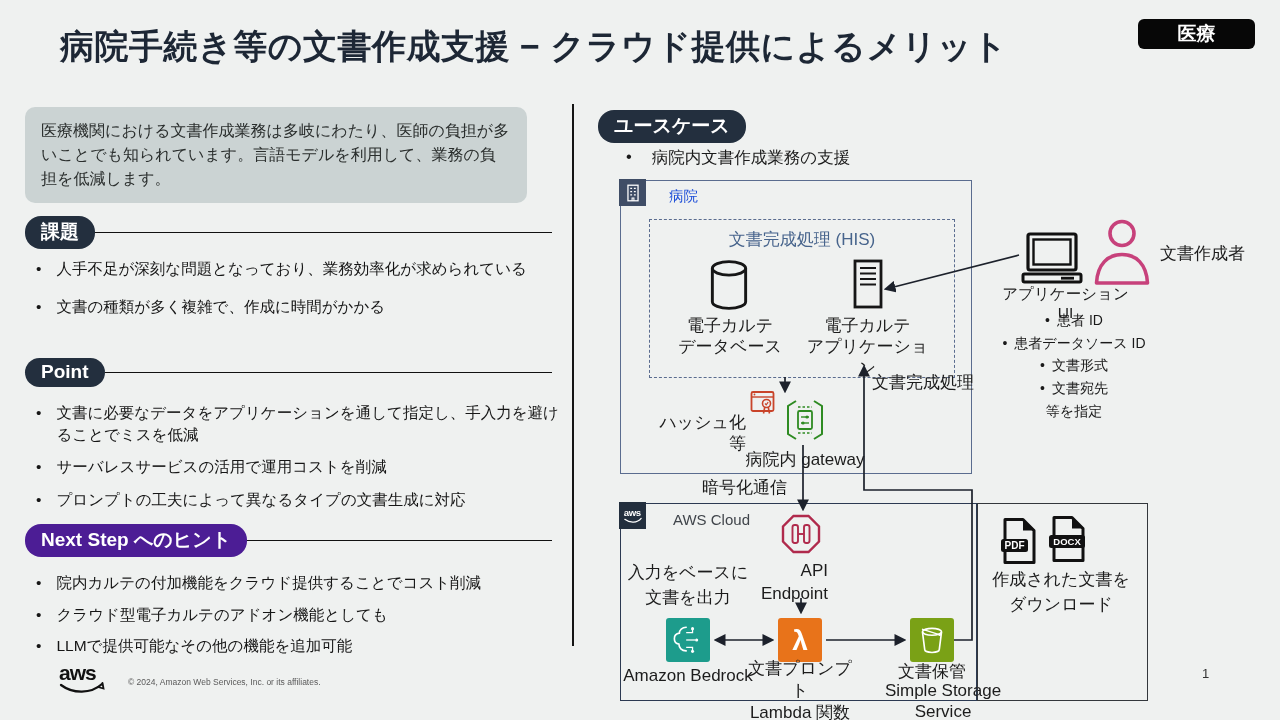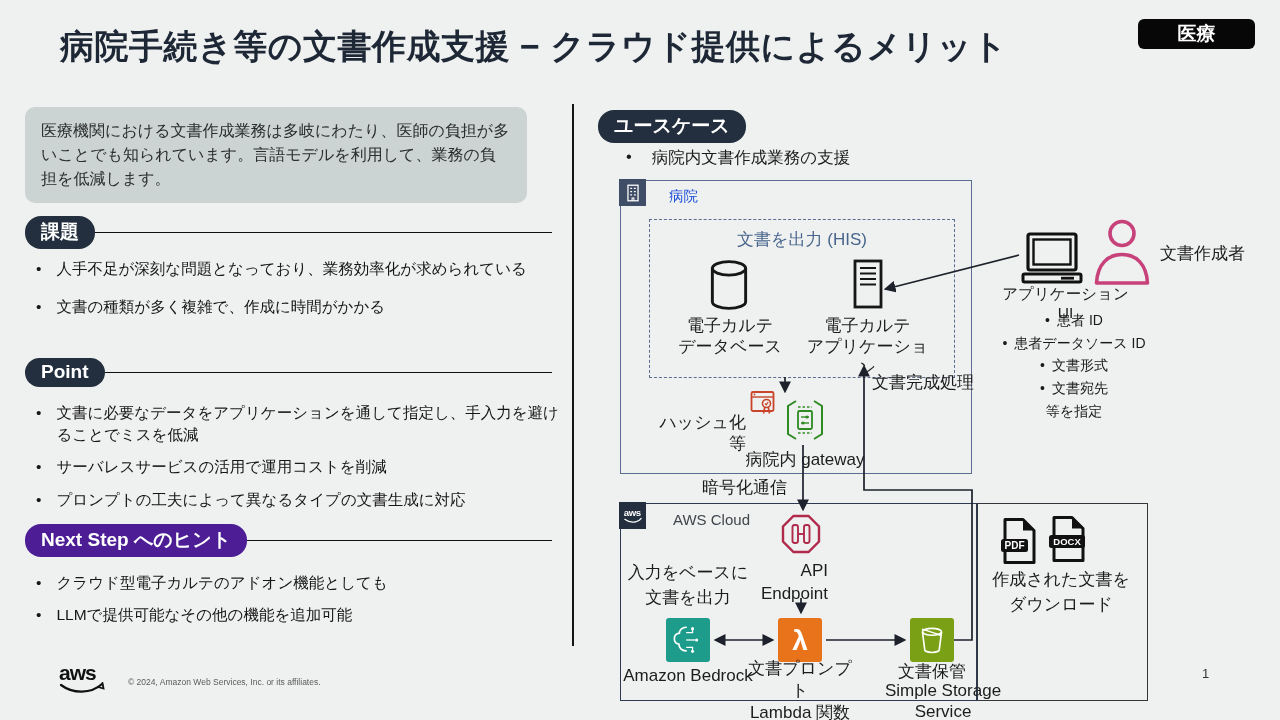--- a/index.html
+++ b/index.html
@@ -87,20 +87,21 @@
     <div class="li">文書に必要なデータをアプリケーションを通して指定し、手入力を避けることでミスを低減</div>
     <div class="li">サーバレスサービスの活用で運用コストを削減</div>
     <div class="li">プロンプトの工夫によって異なるタイプの文書生成に対応</div>
   </div>
 
   <div class="abs sec" id="sec-next">
     <span class="pill black">Next Step へのヒント</span>
     <span class="rule"></span>
   </div>
   <div class="abs blist" id="list-next">
+    <div class="li">院内カルテの付加機能をクラウド提供することでコスト削減</div>
     <div class="li">クラウド型電子カルテのアドオン機能としても</div>
     <div class="li">LLMで提供可能なその他の機能を追加可能</div>
   </div>
 
   <div class="abs" style="left:56px;top:658px;">
     <svg width="52" height="40" viewBox="0 0 52 40">
       <text x="3" y="22" font-size="21" font-weight="bold" fill="#111" letter-spacing="-1">aws</text>
       <path d="M5,27 C17,36 35,36 46,26" stroke="#111" stroke-width="2.3" fill="none" stroke-linecap="round"></path>
       <path d="M46.5,25 l1,5.5 l-5.5,-1.5" fill="none" stroke="#111" stroke-width="1.8" stroke-linecap="round"></path>
     </svg>
@@ -118,21 +119,21 @@
   <div class="abs hospital-box">
     <div class="corner-sq">
       <svg width="22" height="22" viewBox="0 0 24 24">
         <rect x="6.5" y="3.5" width="11" height="17" fill="none" stroke="#fff" stroke-width="1.4"></rect>
         <path d="M9,7h2 M13,7h2 M9,10.5h2 M13,10.5h2 M9,14h2 M13,14h2" stroke="#fff" stroke-width="1.2"></path>
         <path d="M11,20.5v-3h2v3" stroke="#fff" stroke-width="1.2" fill="none"></path>
       </svg>
     </div>
     <div class="hosp-label">病院</div>
     <div class="his-box">
-      <div class="his-title">文書を出力 (HIS)</div>
+      <div class="his-title">文書完成処理 (HIS)</div>
     </div>
   </div>
 
   <div class="abs" style="left:706px;top:259px;">
     <svg width="46" height="52" viewBox="0 0 44 50">
       <ellipse cx="22" cy="9" rx="16" ry="6.5" fill="none" stroke="#161616" stroke-width="2.8"></ellipse>
       <path d="M6,9 V41 a16,6.5 0 0 0 32,0 V9" fill="none" stroke="#161616" stroke-width="2.8"></path>
     </svg>
   </div>
   <div class="abs dlabel center" style="left:660px;top:315px;width:140px;">

